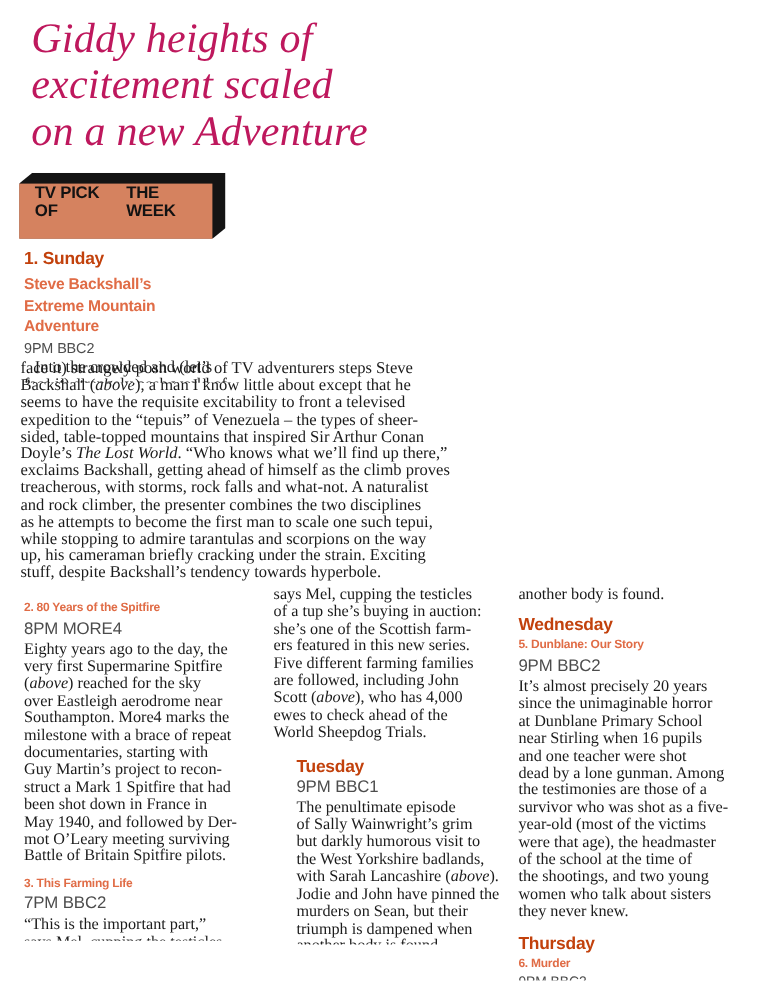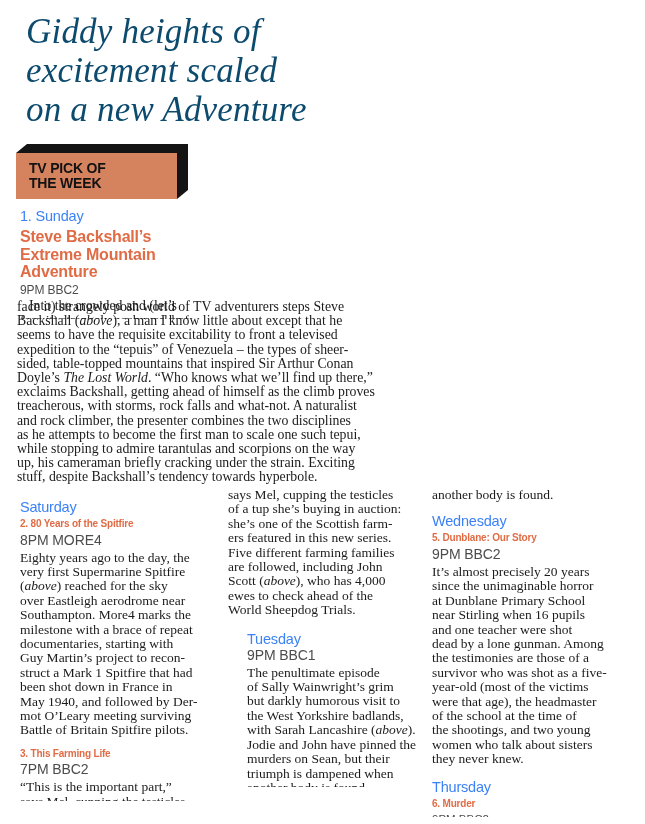--- a/index.html
+++ b/index.html
@@ -18,48 +18,48 @@
     overflow:hidden;
     font-family:"Liberation Serif", serif;
     color:var(--text);
   }
   
   .headline{
     position:absolute;left:26px;top:12px;width:560px;
     font-family:"Liberation Serif", serif;
     font-style:italic;font-weight:400;
     font-size:35px;line-height:39px;
-    color:#0c4a6e;
+    color:#be185d;
     letter-spacing:0.2px;
     white-space:pre-line;
   }
   
   .badge{position:absolute;left:16px;top:144px;width:172px;height:55px;}
   .badge-shadow{
     position:absolute;left:0;top:0;width:100%;height:100%;
     background:var(--badge-shadow);
     -webkit-clip-path:polygon(0 9px,11px 0,100% 0,100% 46px,161px 100%,0 100%);
     clip-path:polygon(0 9px,11px 0,100% 0,100% 46px,161px 100%,0 100%);
   }
   .badge-face{
     position:absolute;left:0;top:9px;width:161px;height:46px;
     background:var(--badge-face);
-    display:flex;flex-direction:column;justify-content:center;
+    display:flex;flex-direction:row;justify-content:center;
     padding-left:13px;
   }
   .badge-face .badge-line{
     font-family:"Liberation Sans", sans-serif;
     font-weight:700;font-size:14px;line-height:15px;
     letter-spacing:-0.2px;color:#121212;
   }
   
   .day{
     font-family:"Liberation Sans", sans-serif;
-    font-weight:400;font-size:14.5px;line-height:17px;
-    letter-spacing:-0.2px;color:#3b82f6;
+    font-weight:700;font-size:14.5px;line-height:17px;
+    letter-spacing:-0.2px;color:#c2410c;
   }
   .prog-title{
     font-family:"Liberation Sans", sans-serif;
     font-weight:700;font-size:10px;line-height:16.5px;
     letter-spacing:-0.2px;color:var(--accent-orange);
   }
   .time{
     font-family:"Liberation Sans", sans-serif;
     font-weight:400;font-size:14px;line-height:14px;
     color:var(--time-gray);letter-spacing:-0.1px;
@@ -78,21 +78,21 @@
     color:var(--text);
   }
   .clipped-time{
     height:5px;overflow:hidden;
     font-family:"Liberation Sans", sans-serif;
     font-size:11.5px;line-height:14px;
     color:var(--time-gray);
   }
   
   .lead{position:absolute;left:20px;top:208px;width:218px;}
-  .lead .prog-title{margin-top:3px;font-size:16px;line-height:17.5px;}
+  .lead .prog-title{margin-top:3px;font-size:13px;line-height:17.5px;}
   .lead .time{margin-top:2px;font-size:12px;}
   .lead .intro{
     font-family:"Liberation Serif", serif;
     font-size:13.8px;line-height:15px;margin-top:1px;text-indent:9px;
   }
   .lead-para{
     position:absolute;left:17px;top:300px;width:432px;
     font-family:"Liberation Serif", serif;
     font-size:13.8px;line-height:14.2px;color:var(--text);
   }
@@ -130,21 +130,20 @@
 Adventure</div>
     <div class="time">9PM BBC2</div>
     <div class="intro">Into the crowded and (let’s</div>
     <div class="clipped">face it) strangely posh world of</div>
   </div>
 
   <div class="lead-para">face it) strangely posh world of TV adventurers steps Steve<br>Backshall (<em>above</em>), a man I know little about except that he<br>seems to have the requisite excitability to front a televised<br>expedition to the “tepuis” of Venezuela – the types of sheer-<br>sided, table-topped mountains that inspired Sir Arthur Conan<br>Doyle’s <em>The Lost World</em>. “Who knows what we’ll find up there,”<br>exclaims Backshall, getting ahead of himself as the climb proves<br>treacherous, with storms, rock falls and what-not. A naturalist<br>and rock climber, the presenter combines the two disciplines<br>as he attempts to become the first man to scale one such tepui,<br>while stopping to admire tarantulas and scorpions on the way<br>up, his cameraman briefly cracking under the strain. Exciting<br>stuff, despite Backshall’s tendency towards hyperbole.</div>
 
   <div class="col col-left">
     <div class="listing">
-      <div class="day">Saturday</div>
       <div class="prog-title">2. 80 Years of the Spitfire</div>
       <div class="time">8PM MORE4</div>
       <div class="body-text">Eighty years ago to the day, the<br>very first Supermarine Spitfire<br>(<em>above</em>) reached for the sky<br>over Eastleigh aerodrome near<br>Southampton. More4 marks the<br>milestone with a brace of repeat<br>documentaries, starting with<br>Guy Martin’s project to recon-<br>struct a Mark 1 Spitfire that had<br>been shot down in France in<br>May 1940, and followed by Der-<br>mot O’Leary meeting surviving<br>Battle of Britain Spitfire pilots.</div>
     </div>
     <div class="listing after-body" style="margin-top:8px;">
       <div class="prog-title">3. This Farming Life</div>
       <div class="time">7PM BBC2</div>
       <div class="body-text">“This is the important part,”</div>
       <div class="clipped">says Mel, cupping the testicles</div>
     </div>

